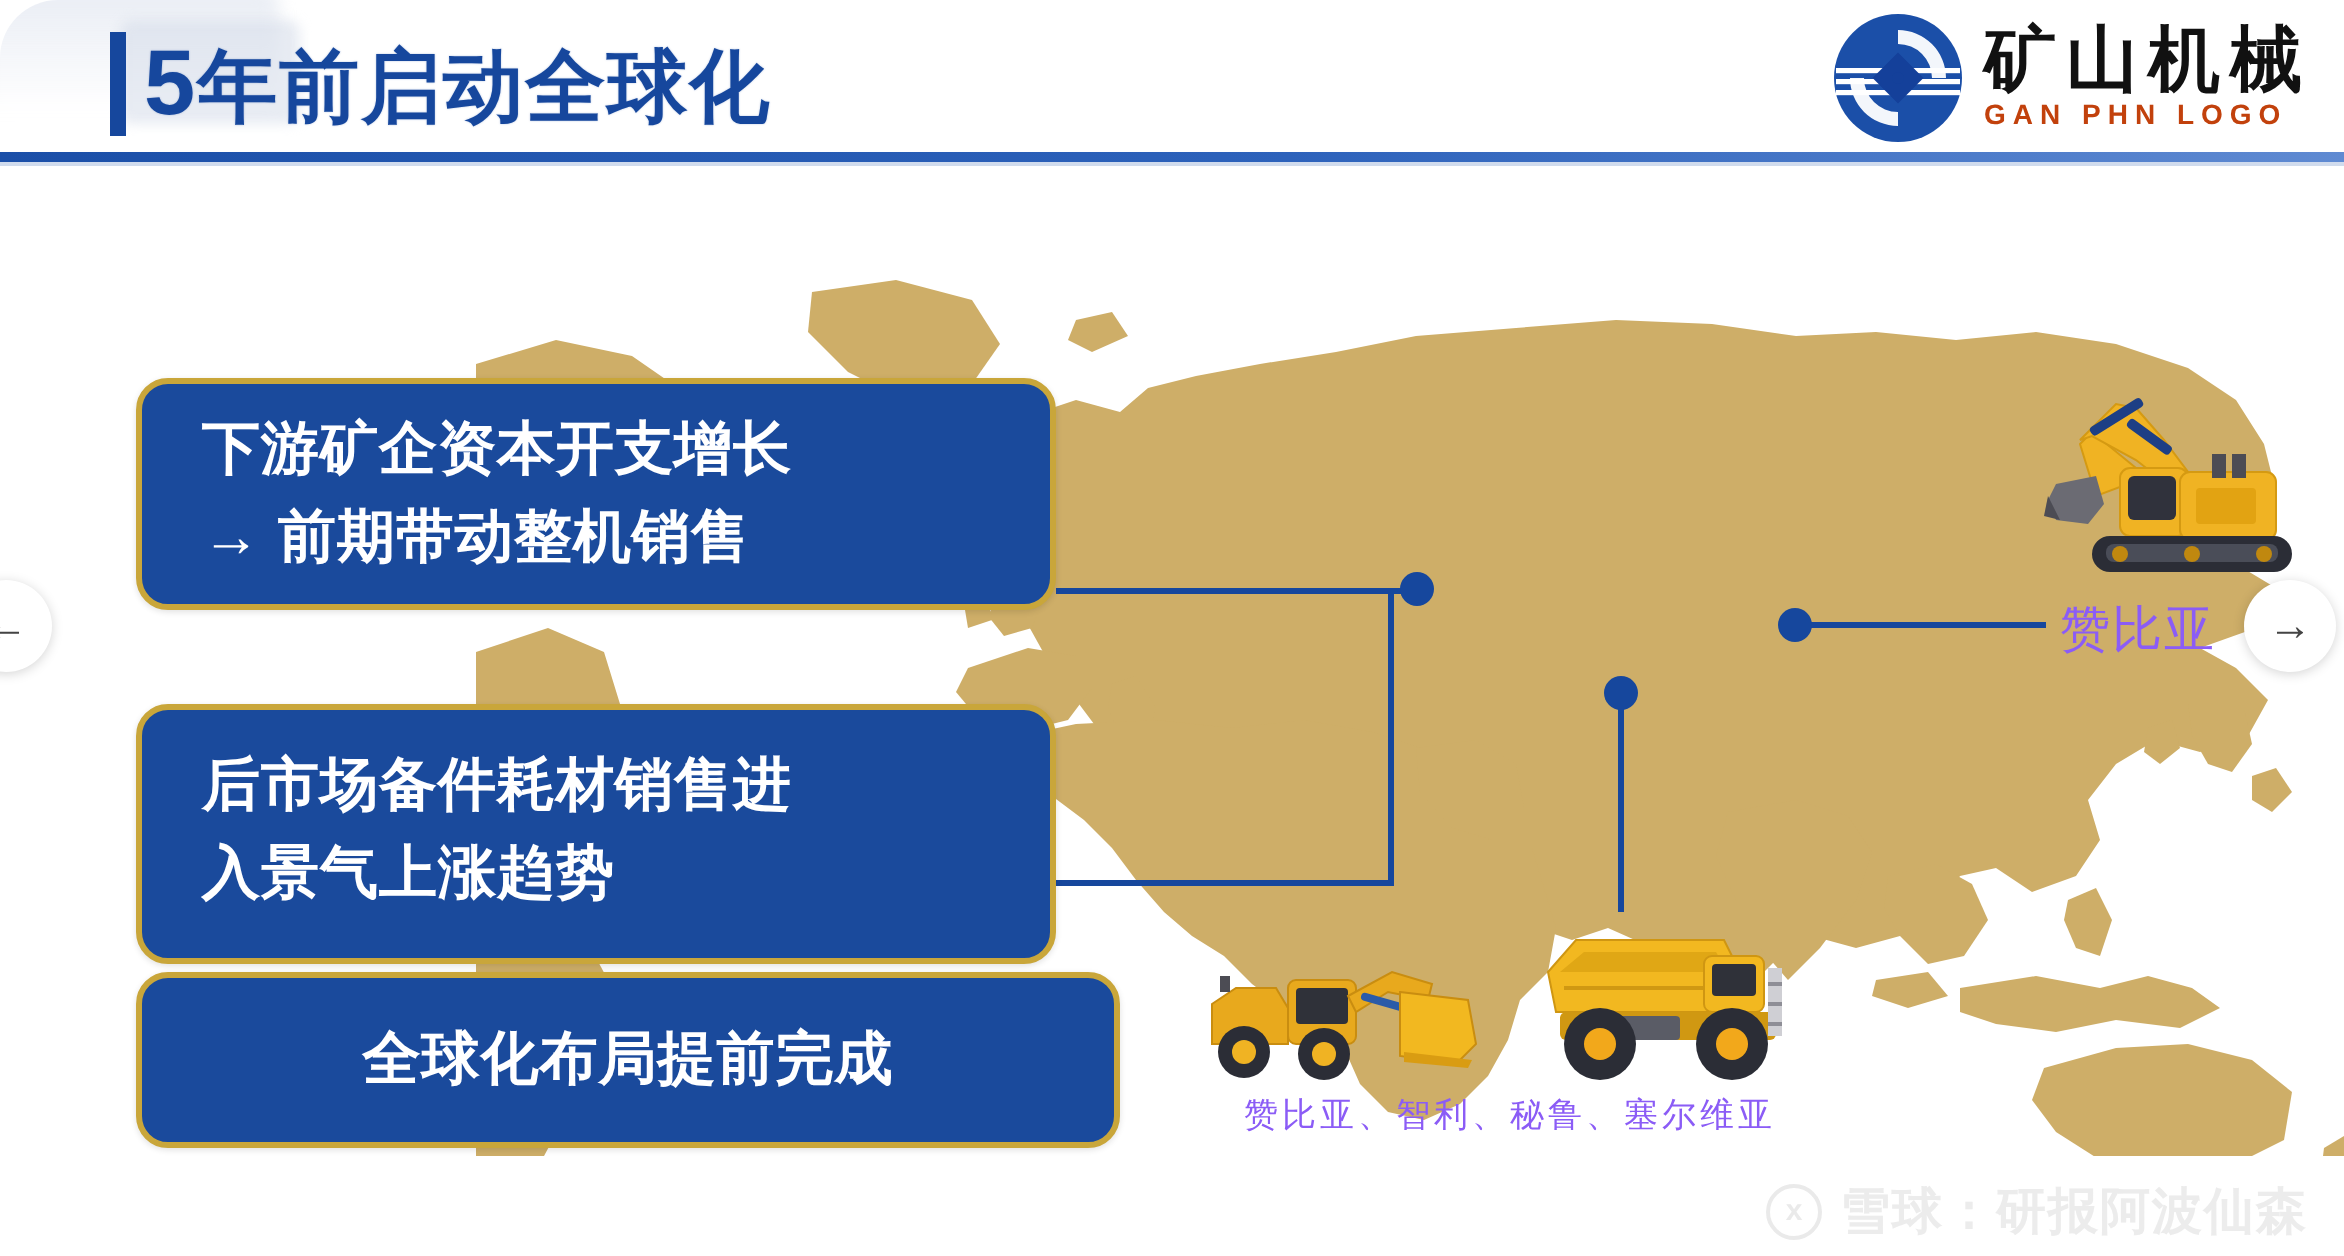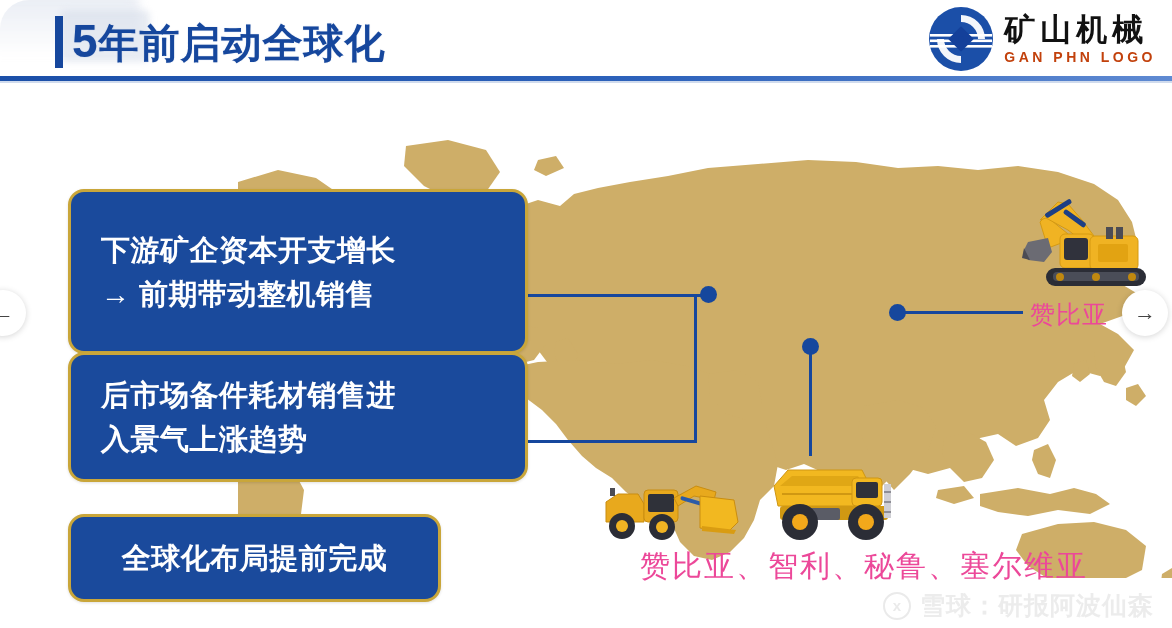--- a/index.html
+++ b/index.html
@@ -78,21 +78,21 @@
   
   .logo-wrap {
     position: absolute;
     right: 16px; top: 6px;
     display: flex; align-items: center; gap: 10px;
     z-index: 6;
   }
   .logo-mark { width: 66px; height: 66px; flex: 0 0 auto; }
   .logo-text { display: flex; flex-direction: column; justify-content: center; }
   .logo-cn {
-    font-size: 31px; font-weight: 700; color: #111;
+    font-size: 36px; font-weight: 700; color: #111;
     letter-spacing: 5px; line-height: 36px; white-space: nowrap;
   }
   .logo-en {
     font-size: 14px; font-weight: 700; color: #c2410c;
     letter-spacing: 3.5px; line-height: 18px; white-space: nowrap;
   }
 
   
   .headline {
     position: absolute;
@@ -137,36 +137,36 @@
     font-size: 29px;
     font-weight: 700;
     line-height: 44px;
     letter-spacing: .5px;
     white-space: pre-line;
     padding: 0 18px 0 30px;
   }
   .box.center { justify-content: center; }
   .box.center .txt { padding: 0 18px; }
 
-  #box1 { left: 68px; top: 189px;  width: 460px; height: 165px; }
-  #box2 { left: 68px; top: 352px;  width: 460px; height: 130px; }
-  #box3 { left: 68px; top: 514px;  width: 373px; height: 88px; justify-content: center;  }
+  #box1 { left: 68px; top: 189px;  width: 460px; height: 116px; }
+  #box2 { left: 68px; top: 352px;  width: 460px; height: 130px; font-family: Liberation Mono, monospace; }
+  #box3 { left: 68px; top: 486px;  width: 492px; height: 88px; justify-content: center;  }
 
   
   .map-label {
     position: absolute;
     font-size: 25px;
     font-weight: 500;
-    color: #ec4899;
+    color: #8b5cf6;
     white-space: nowrap;
     z-index: 6;
     letter-spacing: 1px;
   }
   #label-zambia  { left: 1030px; top: 298px; }
-  #label-group   { left: 622px;  top: 546px; font-size: 30px; letter-spacing: 2px; margin-left: 18px; }
+  #label-group   { left: 622px;  top: 546px; font-size: 17px; letter-spacing: 2px; }
 
   
   .machine { position: absolute; z-index: 5; }
   #excavator { left: 1006px; top: 186px; width: 150px; height: 105px; }
   #loader    { left: 596px;  top: 474px; width: 145px; height: 70px; }
   #truck     { left: 766px;  top: 452px; width: 145px; height: 92px; }
   .machine svg { width: 100%; height: 100%; display: block; }
 
   
   .nav {

